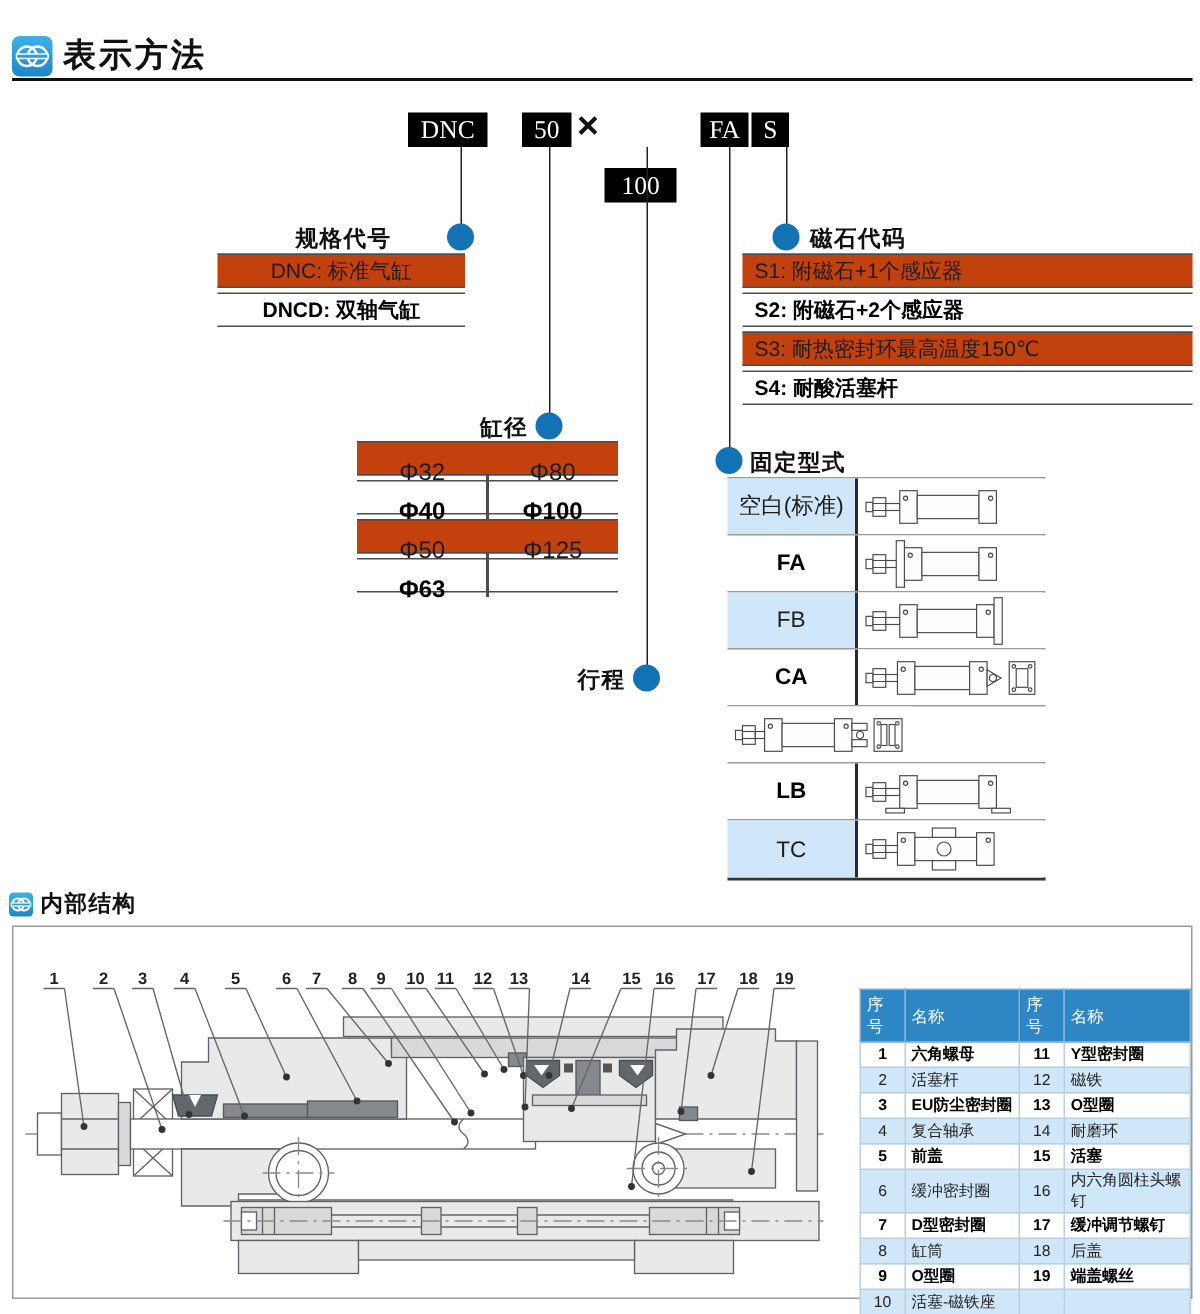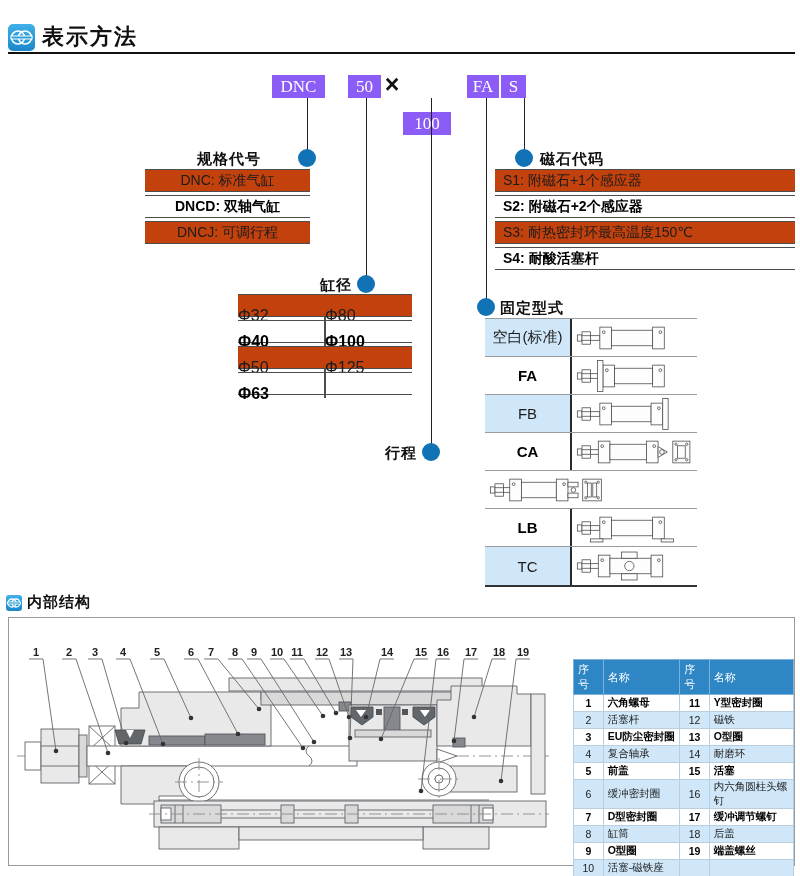--- a/index.html
+++ b/index.html
@@ -10,38 +10,38 @@
   .brand-icon { position:absolute; border-radius:5px; background:linear-gradient(180deg,#3fb0e8,#1b87c9); }
   .brand-icon svg { position:absolute; inset:0; }
   .sec-title { position:absolute; font-family:"Liberation Serif","DejaVu Serif",serif; font-weight:bold; color:#111; }
   #title-main { left:42px; top:22px; font-size:22px; letter-spacing:2px; }
   #title-rule { position:absolute; left:8px; top:52px; width:787px; height:2px; background:#111; }
   #icon-main { left:8px; top:24px; width:27px; height:27px; }
   #title-internal { left:27px; top:593px; font-size:15px; letter-spacing:1px; }
   #icon-internal { left:6px; top:595px; width:16px; height:16px; border-radius:3px; }
 
   
-  .code-box { position:absolute; top:75px; height:23px; background:#8b5cf6; color:#fff;
+  .code-box { position:absolute; top:75px; height:23px; background:#000000; color:#fff;
     font-family:"Liberation Serif","DejaVu Serif",serif; font-size:17px; text-align:center; line-height:23px; }
   .code-x { position:absolute; top:70px; height:28px; color:#111; font-size:25px; font-weight:bold; text-align:center; line-height:28px; }
 
   .vline { position:absolute; width:1px; background:#222; }
   .dot { position:absolute; width:18px; height:18px; border-radius:50%; background:#1172b5; }
 
   .branch-label { position:absolute; font-size:15px; font-weight:bold; color:#111; letter-spacing:1px; }
 
   
   .rule-table { position:absolute; }
   .rule-row { position:relative; height:23px; border-top:1.5px solid #4d4d4d; border-bottom:1.5px solid #4d4d4d;
     margin-bottom:3px; font-size:14px; color:#1c1c1c; display:flex; align-items:center; }
   .rule-row.lb { background:#c2410c; }
   .rule-row.bold { font-weight:bold; color:#000; }
   .rule-row.center { justify-content:center; }
   .rule-row.padded { padding-left:8px; }
-  .bore-cell { width:50%; font-size:16px;margin-top:20px; }
+  .bore-cell { width:50%; text-align:center; font-size:16px;margin-top:20px; }
   .bore-divider { position:absolute; top:0; bottom:0; width:1.5px; background:#4d4d4d; }
 
   
   #mounting-table { position:absolute; left:485px; top:318px; width:212px; border-top:1px solid #9b9b9b; border-bottom:2px solid #333; }
   .mount-row { display:flex; height:38px; border-bottom:1px solid #9b9b9b; }
   .mount-row:last-child { border-bottom:none; }
   .mount-label { width:87px; border-right:2px solid #2a2a2a; display:flex; align-items:center; justify-content:center;
     font-size:15px; color:#1c1c1c; }
   .mount-label.lb { background:#cfe7f8; }
   .mount-label.bold { font-weight:bold; color:#000; }
@@ -102,21 +102,20 @@
 
   <div class="branch-label" style="left:166px;top:150px;width:126px;text-align:center;">规格代号</div>
   <div class="branch-label" style="left:540px;top:150px;">磁石代码</div>
   <div class="branch-label" style="left:252px;top:276px;width:100px;text-align:right;">缸径</div>
   <div class="branch-label" style="left:500px;top:299px;">固定型式</div>
   <div class="branch-label" style="left:355px;top:444px;width:62px;text-align:right;">行程</div>
 
   <div class="rule-table" id="spec-table" style="left:145px;top:169px;width:165px;">
       <div class="rule-row center lb">DNC: 标准气缸</div>
       <div class="rule-row center bold">DNCD: 双轴气缸</div>
-      <div class="rule-row center lb">DNCJ: 可调行程</div>
     </div>
 
   <div class="rule-table" id="magnet-table" style="left:495px;top:169px;width:300px;">
       <div class="rule-row padded lb">S1: 附磁石+1个感应器</div>
       <div class="rule-row padded bold">S2: 附磁石+2个感应器</div>
       <div class="rule-row padded lb">S3: 耐热密封环最高温度150℃</div>
       <div class="rule-row padded bold">S4: 耐酸活塞杆</div>
     </div>
 
   <div class="rule-table" id="bore-table" style="left:238px;top:294px;width:174px;">

